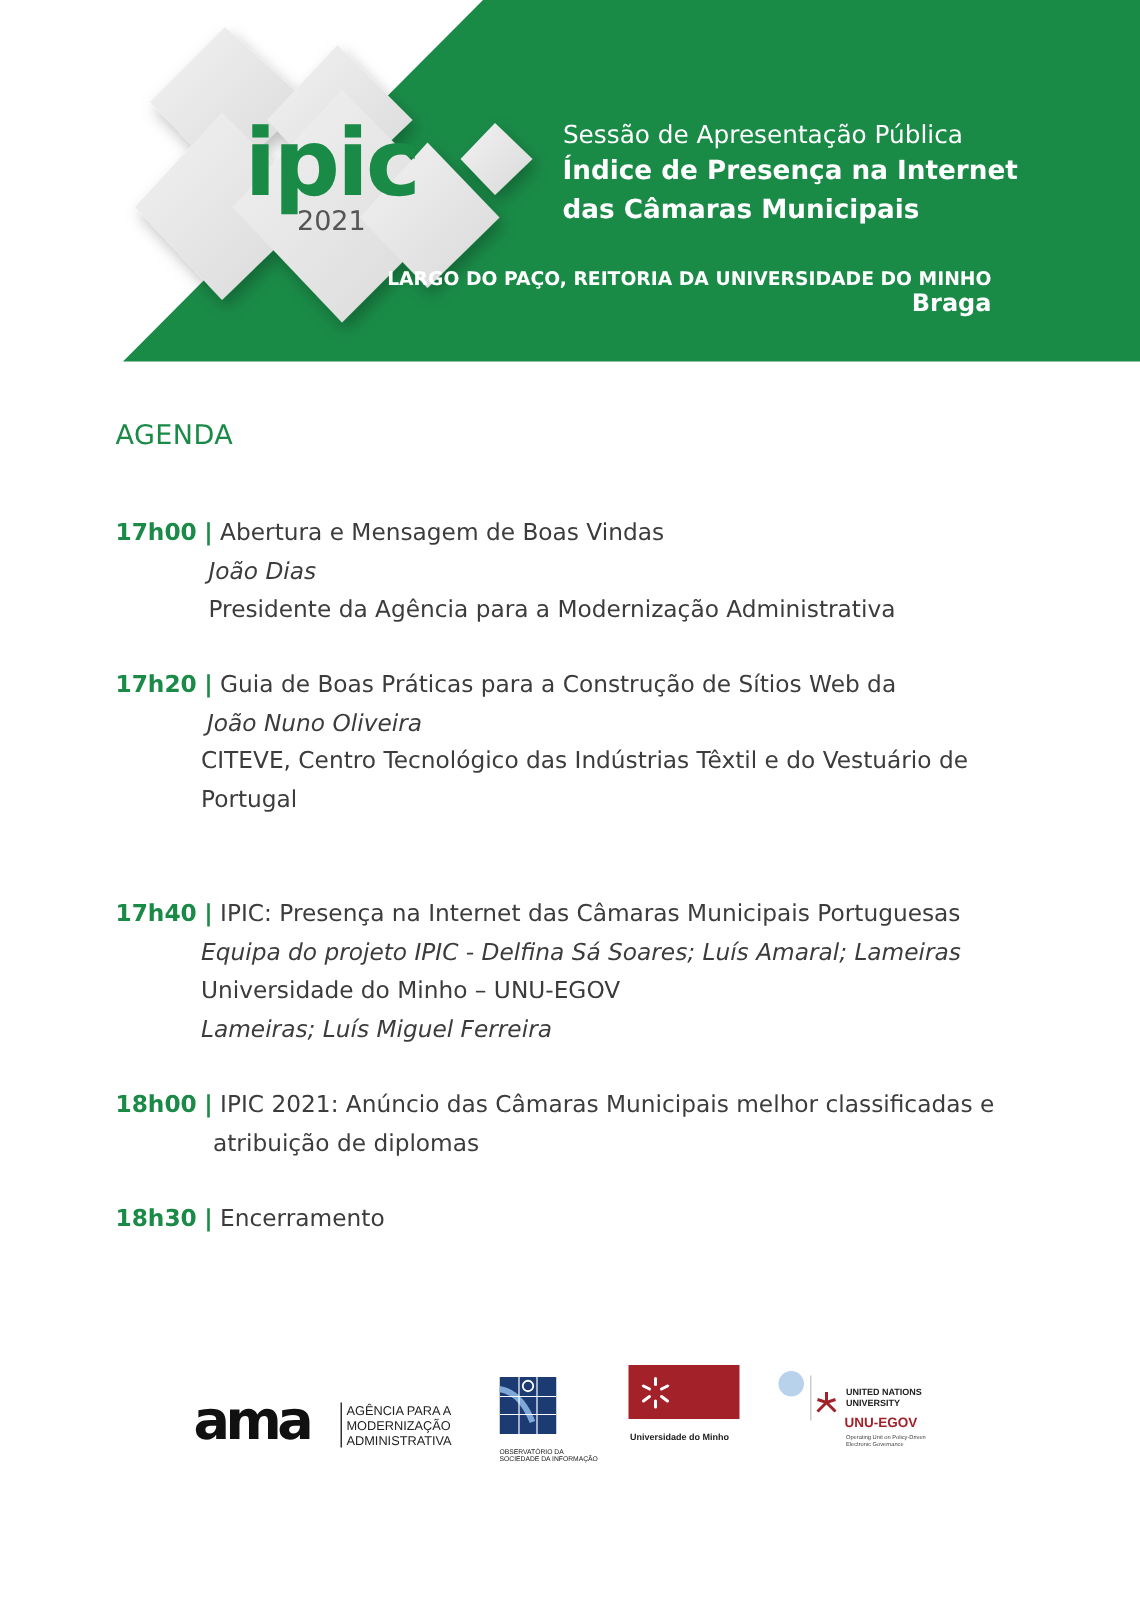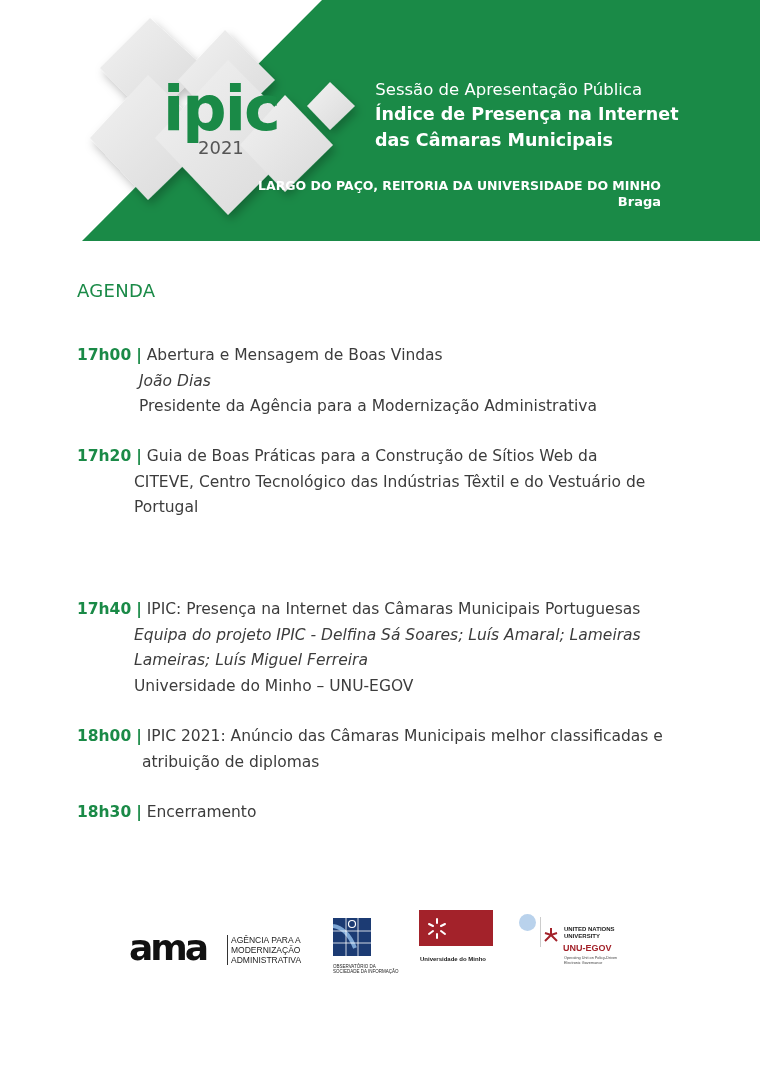--- a/index.html
+++ b/index.html
@@ -4,21 +4,21 @@
 <style>
   html,body{margin:0;padding:0;background:#fff;}
   body{width:760px;height:1075px;position:relative;overflow:hidden;font-family:"Liberation Sans","DejaVu Sans",sans-serif;color:#3c3c3c;}
   .banner{position:absolute;left:0;top:0;width:760px;height:245px;}
   .banner svg{position:absolute;left:0;top:0;}
   .logo-word{position:absolute;left:163px;top:78px;font-family:"DejaVu Sans",sans-serif;font-weight:bold;font-size:62px;color:#1a8a47;letter-spacing:-2px;line-height:1;}
   .logo-year{position:absolute;left:198px;top:137px;font-family:"DejaVu Sans",sans-serif;font-size:18px;color:#555;}
   .h-sub{position:absolute;right:118px;top:80px;font-size:16.5px;color:#fff;font-family:"DejaVu Sans",sans-serif;margin-left:32px;}
   .h-title{position:absolute;left:375px;top:101px;font-size:17.5px;font-weight:bold;color:#fff;line-height:26px;font-family:"DejaVu Sans",sans-serif;}
   .h-meta{position:absolute;right:99px;top:178px;text-align:right;color:#fff;font-family:"DejaVu Sans",sans-serif;font-weight:bold;font-size:12.5px;line-height:16px;}
-  .h-meta .city{font-size:13px;}
+  .h-meta .city{font-size:16px;}
   .agenda-title{position:absolute;left:77px;top:280px;font-size:18px;color:#1a8a47;font-family:"DejaVu Sans",sans-serif;font-weight:normal;letter-spacing:0.3px;}
   .item{position:absolute;left:77px;font-family:"DejaVu Sans",sans-serif;font-size:15.5px;line-height:25.5px;color:#3c3c3c;}
   .time{color:#1a8a47;font-weight:bold;}
   .sep{color:#1a8a47;font-weight:bold;}
   .line{white-space:nowrap;}
   .ind{padding-left:62px;}
   .ind2{padding-left:57px;}
   .it{font-style:italic;}
   .logos{position:absolute;left:0;top:900px;width:720px;height:80px;}
 </style>
@@ -62,29 +62,30 @@
 <div class="agenda-title">AGENDA</div>
 
 <div class="item" style="top:343px;">
   <div class="line"><span class="time">17h00</span> <span class="sep">|</span> <span>Abertura e Mensagem de Boas Vindas</span></div>
   <div class="line ind it">João Dias</div>
   <div class="line ind">Presidente da Agência para a Modernização Administrativa</div>
 </div>
 
 <div class="item" style="top:444px;">
   <div class="line"><span class="time">17h20</span> <span class="sep">|</span> <span>Guia de Boas Práticas para a Construção de Sítios Web da</span></div>
+  <div class="line it" style="padding-left:61px;">João Nuno Oliveira</div>
   <div class="line ind2">CITEVE, Centro Tecnológico das Indústrias Têxtil e do Vestuário de</div>
   <div class="line ind2">Portugal</div>
 </div>
 
 <div class="item" style="top:597px;">
   <div class="line"><span class="time">17h40</span> <span class="sep">|</span> <span>IPIC: Presença na Internet das Câmaras Municipais Portuguesas</span></div>
   <div class="line ind2 it">Equipa do projeto IPIC - Delfina Sá Soares; Luís Amaral; Lameiras</div>
+  <div class="line ind2">Universidade do Minho – UNU-EGOV</div>
   <div class="line ind2 it">Lameiras; Luís Miguel Ferreira</div>
-  <div class="line ind2">Universidade do Minho – UNU-EGOV</div>
 </div>
 
 <div class="item" style="top:724px;">
   <div class="line"><span class="time">18h00</span> <span class="sep">|</span> <span>IPIC 2021: Anúncio das Câmaras Municipais melhor classificadas e</span></div>
   <div class="line" style="padding-left:65px;">atribuição de diplomas</div>
 </div>
 
 <div class="item" style="top:800px;">
   <div class="line"><span class="time">18h30</span> <span class="sep">|</span> <span>Encerramento</span></div>
 </div>

